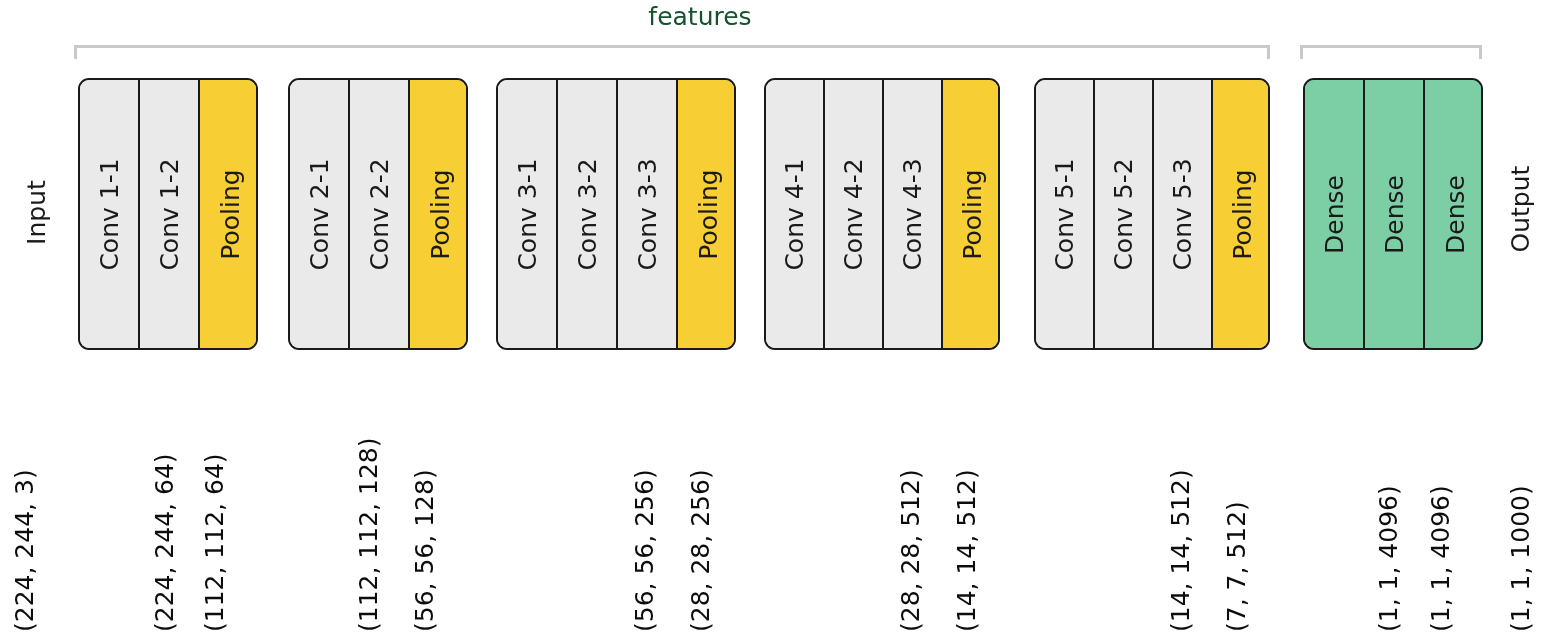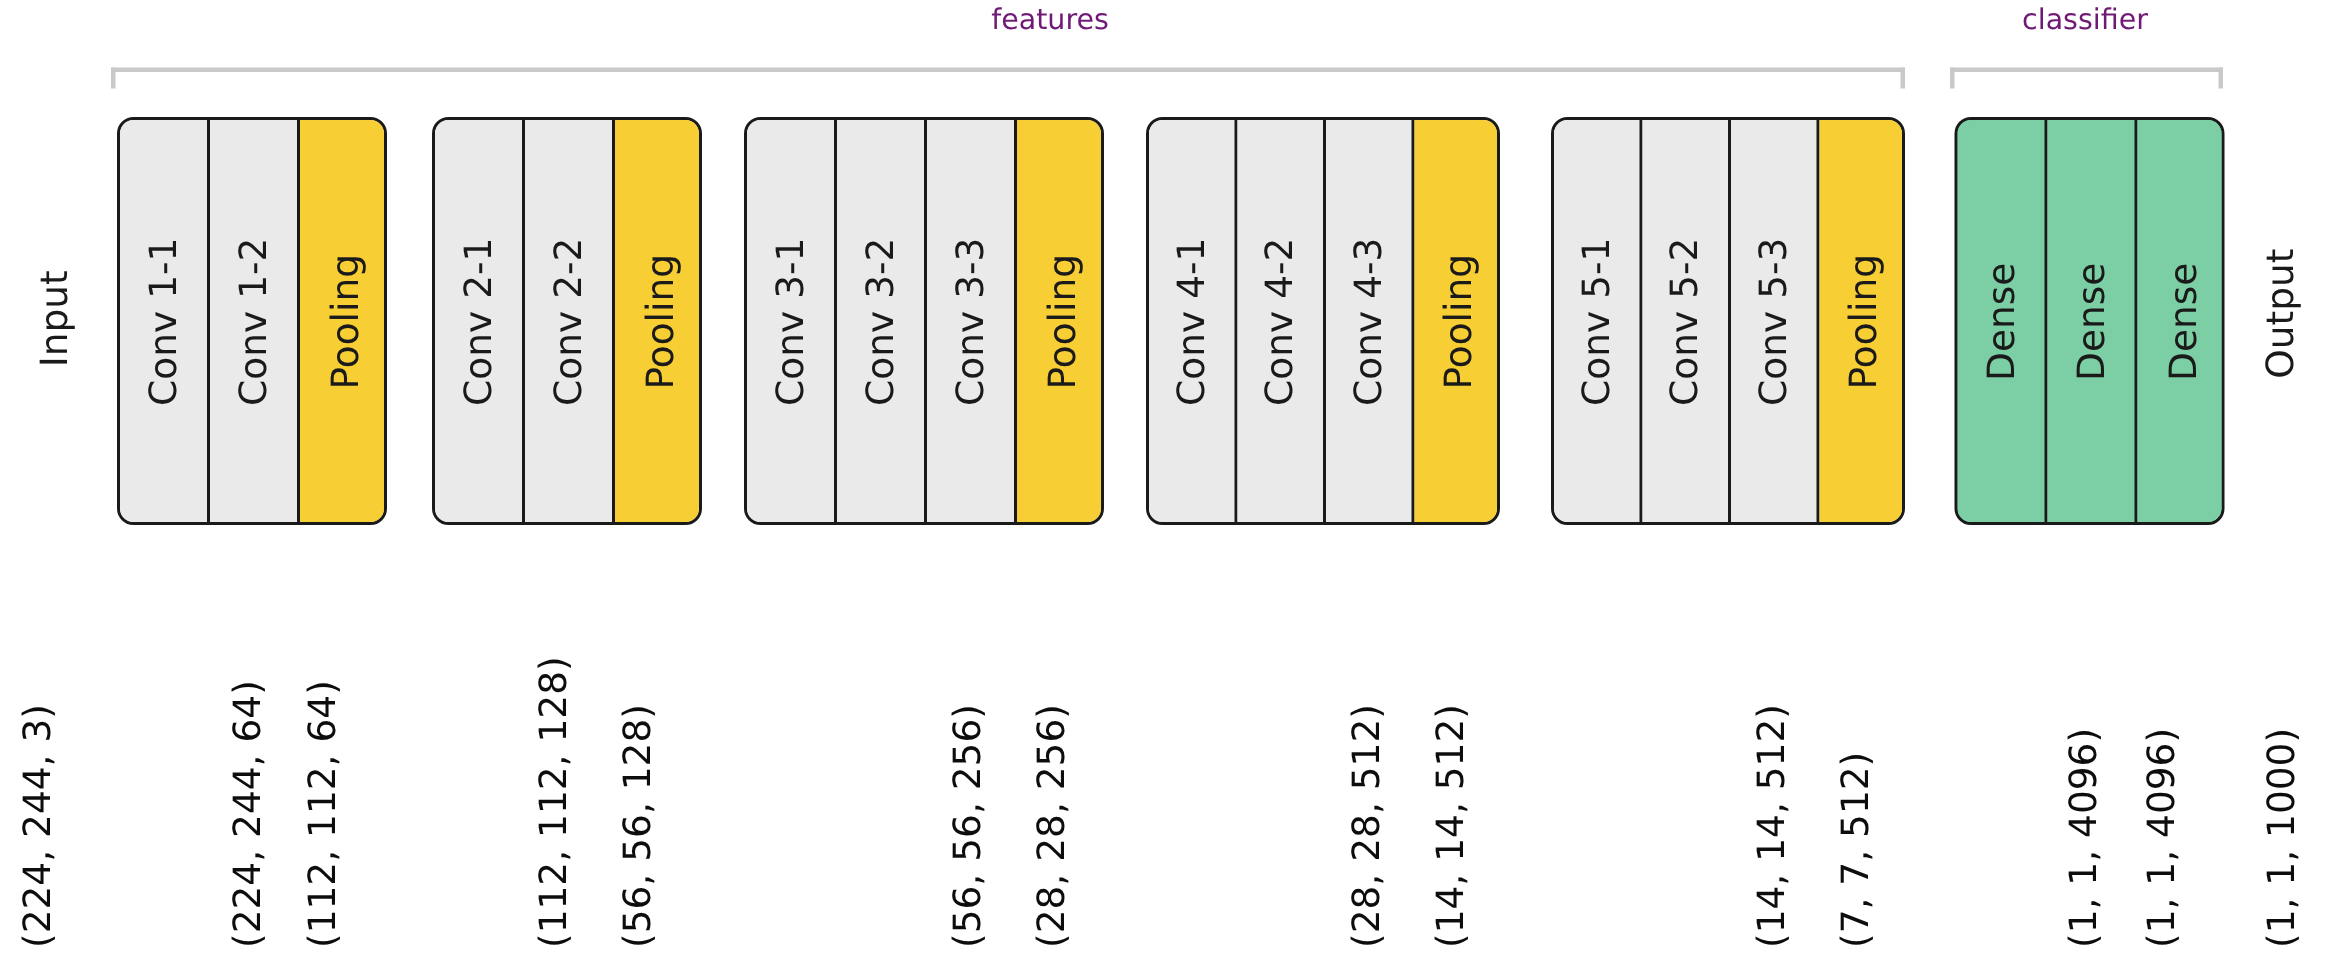--- a/index.html
+++ b/index.html
@@ -17,22 +17,22 @@
     position: relative;
     width: 1560px;
     height: 644px;
     background: #ffffff;
     overflow: hidden;
   }
 
   
   .group-header {
     position: absolute;
-    font-size: 19px;
-    color: #701a75;
+    font-size: 25px;
+    color: #14532d;
     text-align: center;
     white-space: nowrap;
     line-height: 1;
   }
 
   
   .bracket {
     position: absolute;
     height: 14px;
     border-top: 3px solid #c9c9c9;
@@ -100,21 +100,20 @@
     line-height: 1;
   }
 </style>
 </head>
 <body>
 
 <div id="canvas">
 
   <div class="group-header" style="left:560px; top:4px; width:280px;">features</div>
 
-  <div class="group-header" style="left:1275px; top:4px; width:230px;">classifier</div>
 
   <div class="bracket" style="left:74px; top:45px; width:1196px;"></div>
 
   <div class="bracket" style="left:1300px; top:45px; width:182px;"></div>
 
   <div class="side-label" style="left:-4px; top:200px; width:80px; text-align:center;">Input</div>
 
   <div class="side-label" style="left:1480px; top:200px; width:80px; text-align:center;">Output</div>
 
   <div class="block-group" style="left:78px; top:78px; width:180px; height:272px;">

